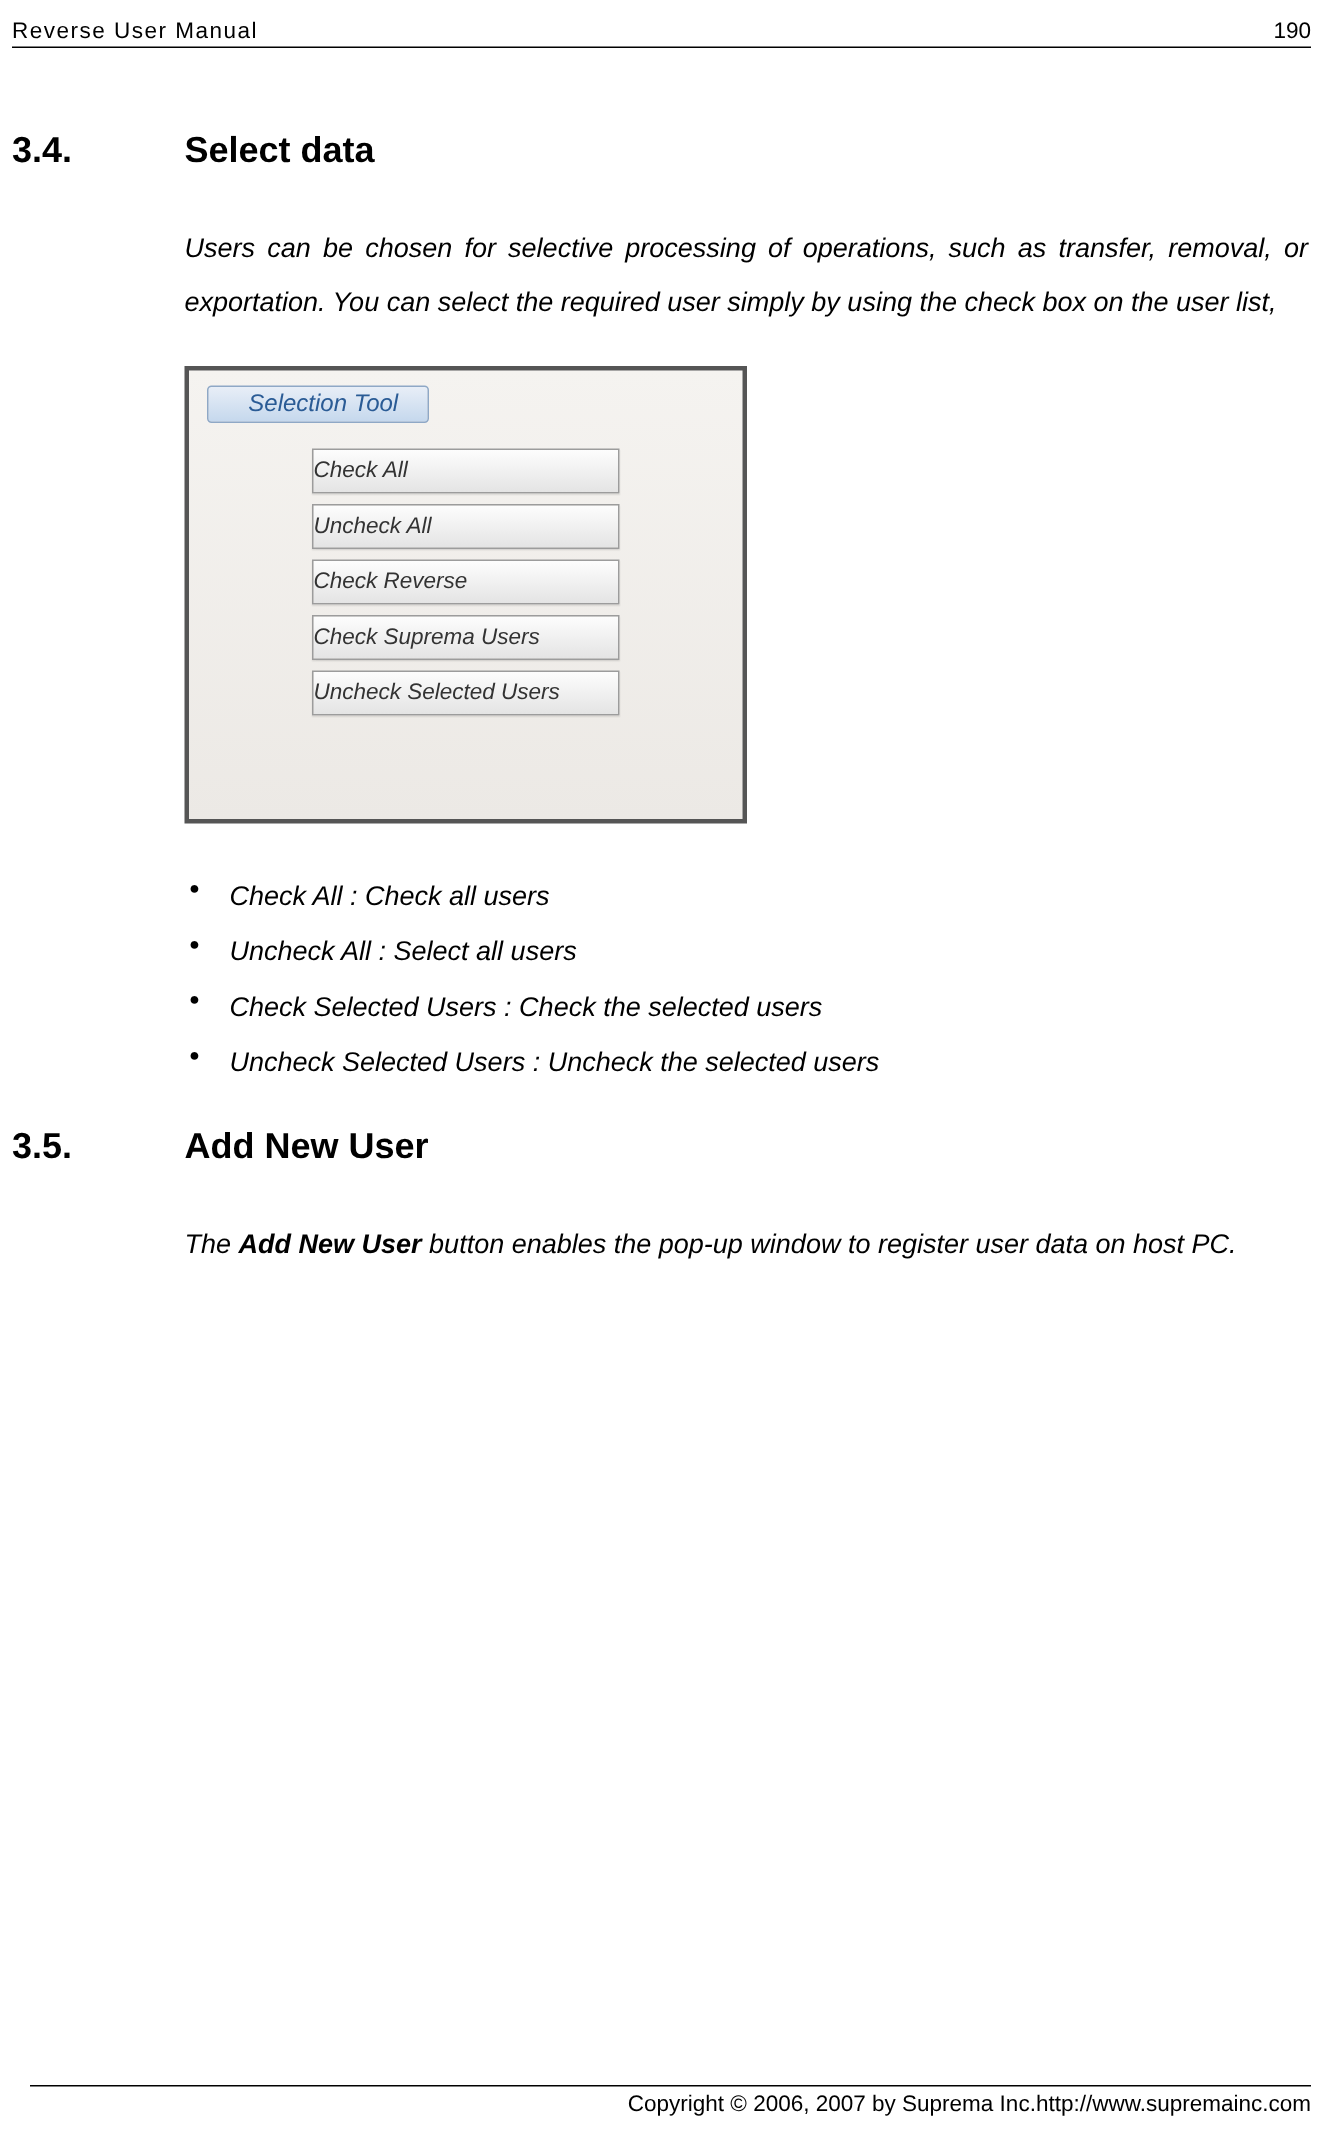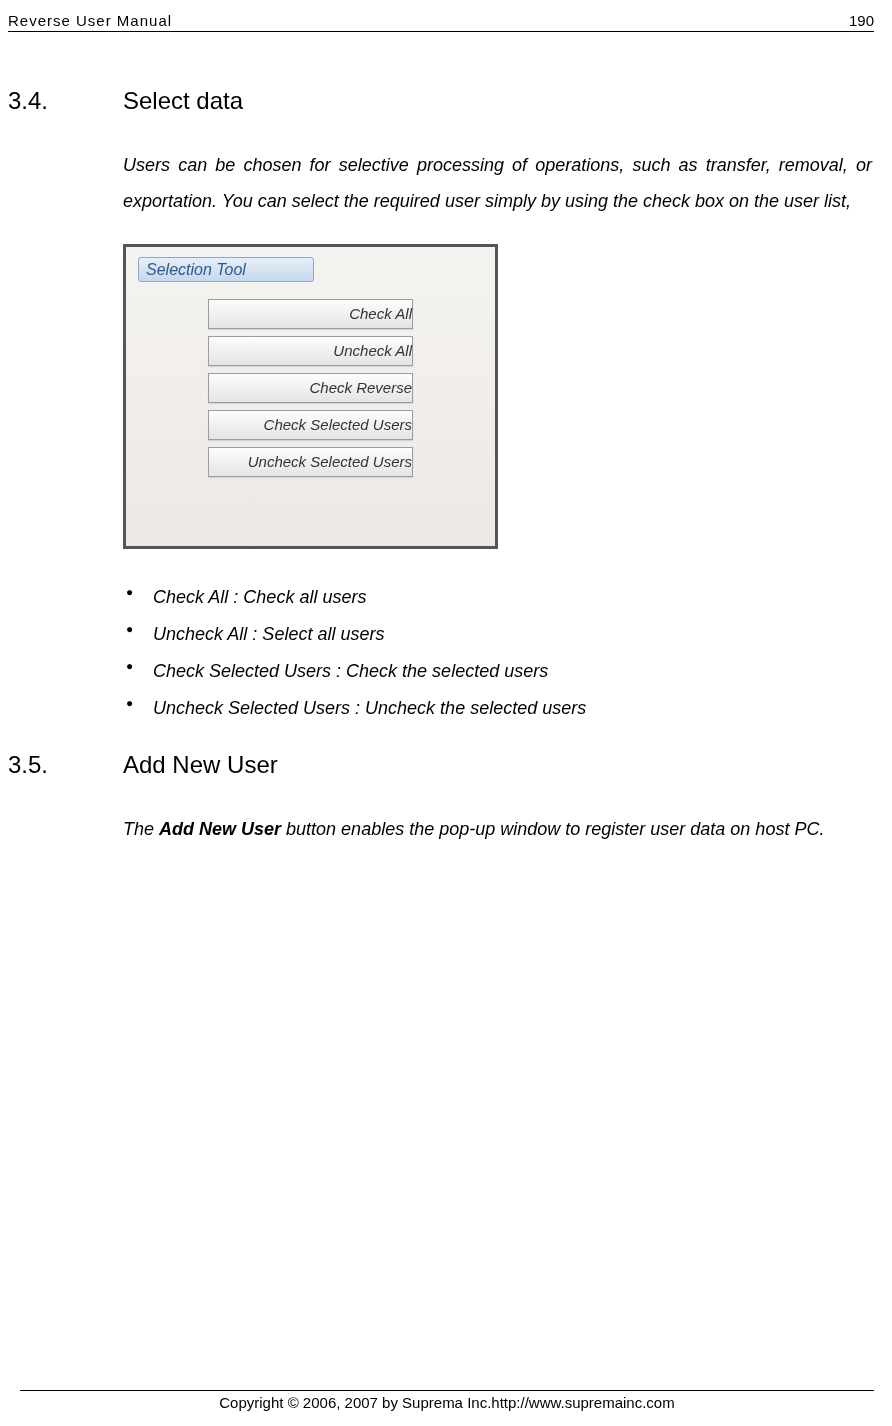--- a/index.html
+++ b/index.html
@@ -30,20 +30,21 @@
   }
   .header-right {
     font-size: 15px;
   }
   .content {
     padding-left: 0;
   }
   .section-head {
     display: flex;
     margin-bottom: 32px;
+    font-weight: bold;
   }
   .section-num {
     font-size: 24px;
     width: 115px;
     flex: 0 0 115px;
   }
   .section-title {
     font-size: 24px;
   }
   .section-body {
@@ -63,43 +64,43 @@
     height: 305px;
     margin-bottom: 30px;
     background: linear-gradient(to bottom, #f5f3f0, #ece9e5);
     padding: 10px 12px 12px 12px;
     display: flex;
     flex-direction: column;
     gap: 7px;
   }
   .panel-title {
     display: inline-block;
-    width: 176px;
+    width: 148px;
     height: 25px;
     line-height: 23px;
     font-size: 16px;
     color: #2a5b95;
     background: linear-gradient(to bottom, #e8eef7, #c5d8ed);
     border: 1px solid #8fa8c6;
     border-radius: 3px;
-    text-align: left;
+    text-align: center;
     padding-left: 7px;
     margin-bottom: 10px;
     align-self: flex-start;
   }
   .panel-btn {
     width: 205px;
     height: 30px;
     line-height: 28px;
     font-size: 15px;
     color: #333;
     background: linear-gradient(to bottom, #fdfdfd, #e4e4e4);
     border: 1px solid #9c9c9c;
     border-radius: 0;
-    text-align: right;
+    text-align: left;
     align-self: center;
     box-shadow: 0 1px 1px rgba(0,0,0,0.1);
   }
   .bullet-list {
     list-style: none;
     padding-left: 30px;
     margin-bottom: 25px;
   }
   .bullet-list li {
     position: relative;
@@ -117,21 +118,21 @@
   }
   .bold {
     font-weight: bold;
   }
   .footer {
     position: absolute;
     bottom: 15px;
     left: 20px;
     right: 18px;
     display: flex;
-    justify-content: center;
+    justify-content: flex-end;
     border-top: 1.5px solid #000;
     padding-top: 3px;
     font-size: 15px;
   }
 </style>
 </head>
 <body>
 
 <div class="header">
   <span class="header-left">Reverse User Manual</span>
@@ -146,21 +147,21 @@
   </div>
 
   <div class="section-body">
     <p class="para">Users can be chosen for selective processing of operations, such as transfer, removal, or exportation. You can select the required user simply by using the check box on the user list,</p>
 
     <div class="selection-panel">
       <div class="panel-title">Selection Tool</div>
       <div class="panel-btn">Check All</div>
       <div class="panel-btn">Uncheck All</div>
       <div class="panel-btn">Check Reverse</div>
-      <div class="panel-btn">Check Selected Users</div>
+      <div class="panel-btn">Check Suprema Users</div>
       <div class="panel-btn">Uncheck Selected Users</div>
     </div>
 
     <ul class="bullet-list">
       <li>Check All : Check all users</li>
       <li>Uncheck All : Select all users</li>
       <li>Check Selected Users : Check the selected users</li>
       <li>Uncheck Selected Users : Uncheck the selected users</li>
     </ul>
   </div>

